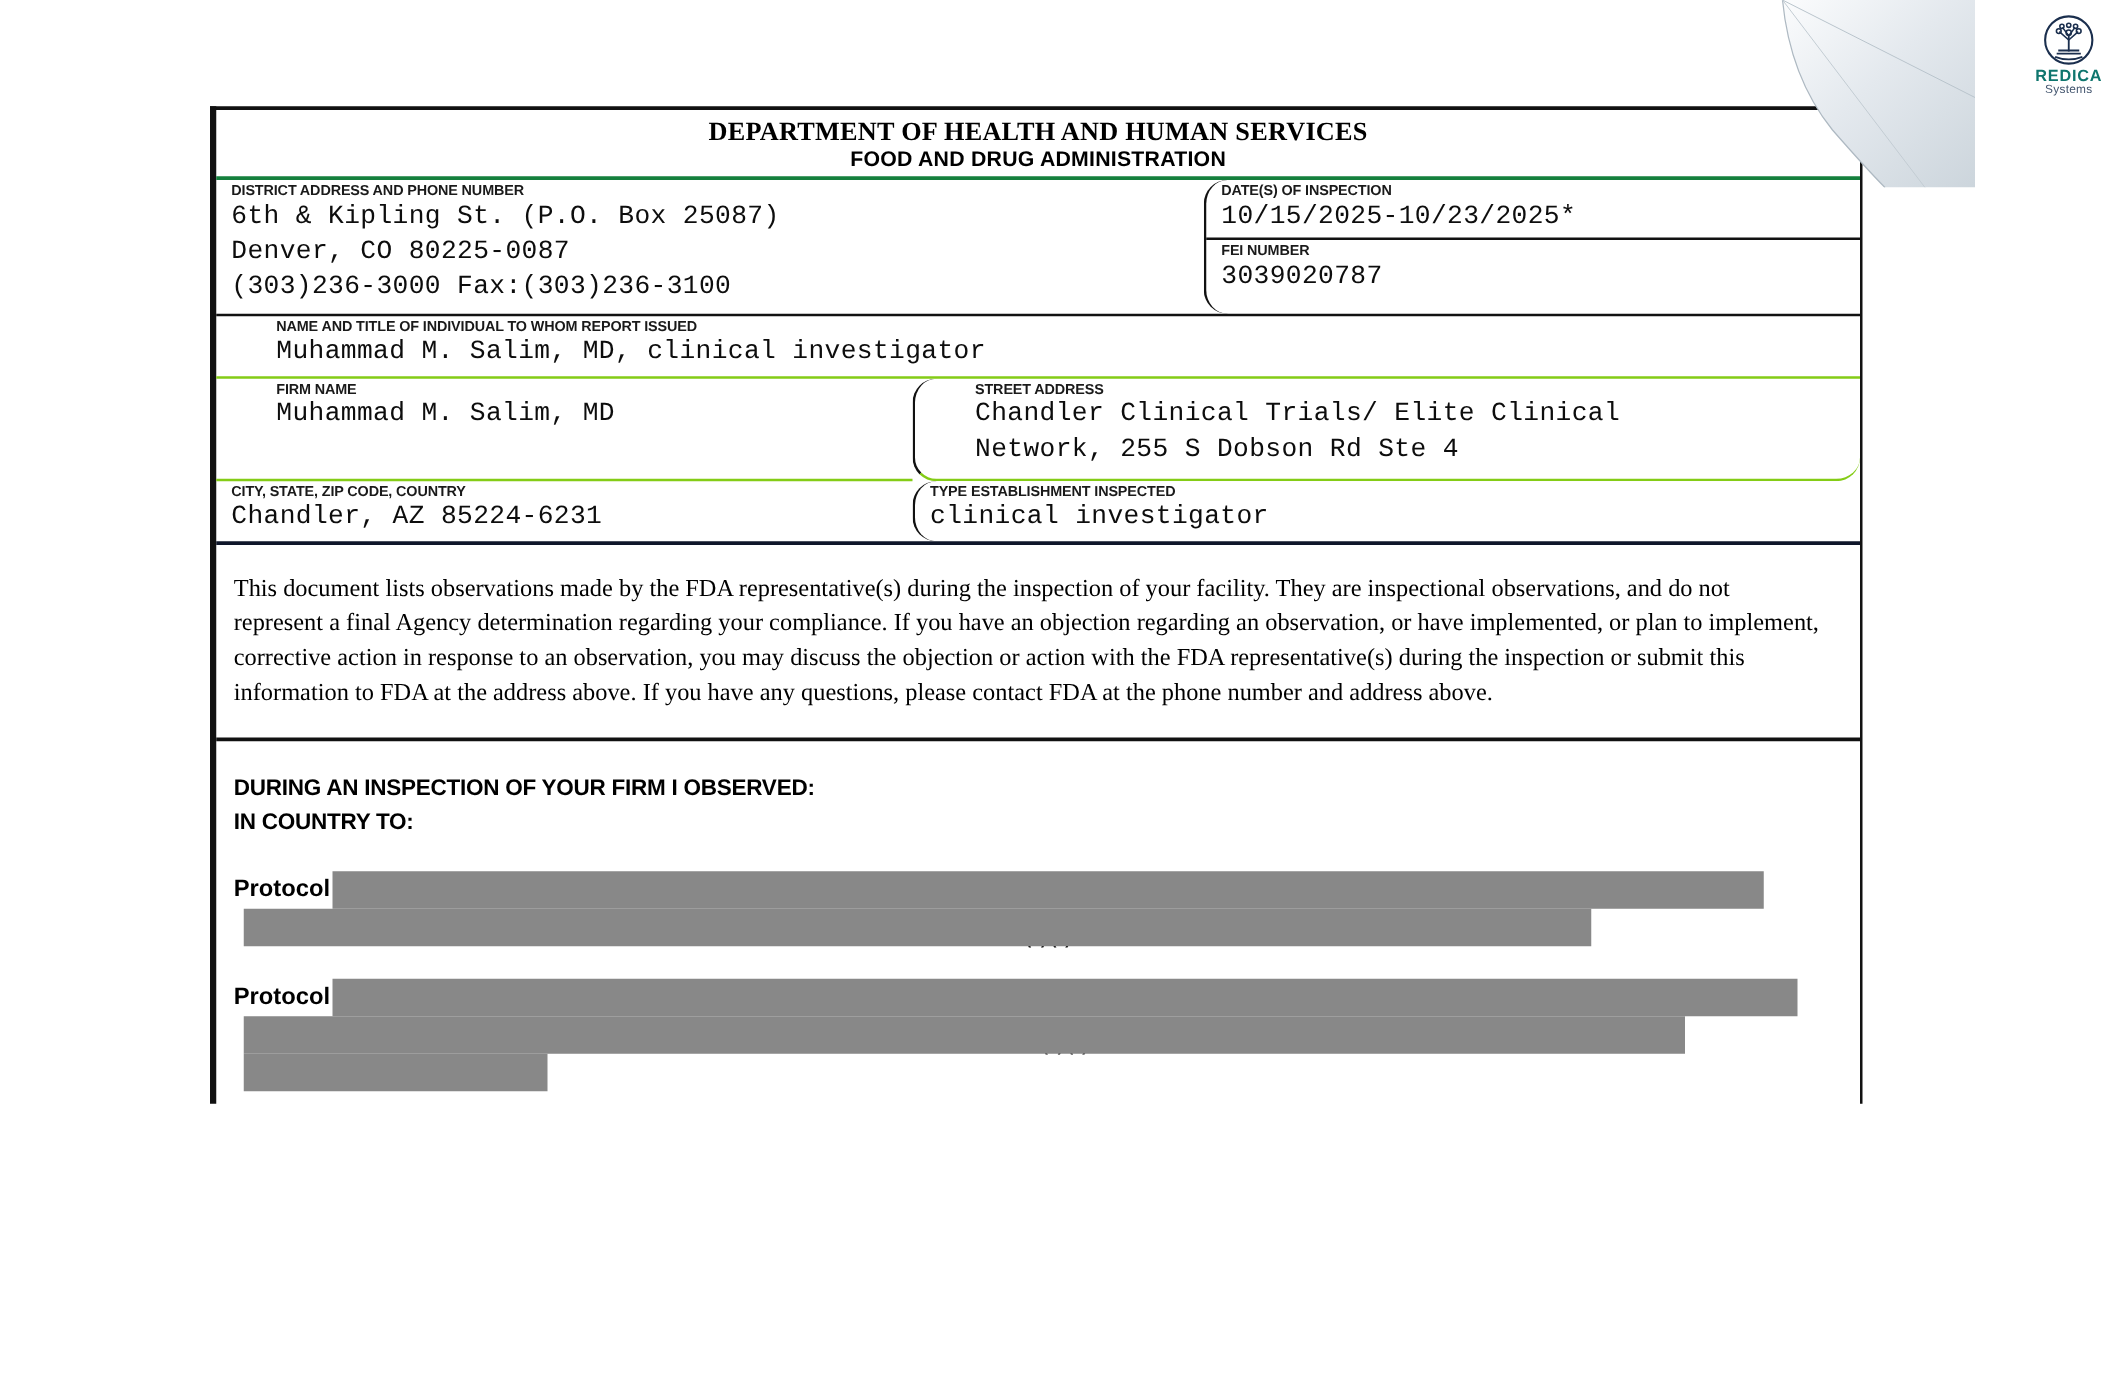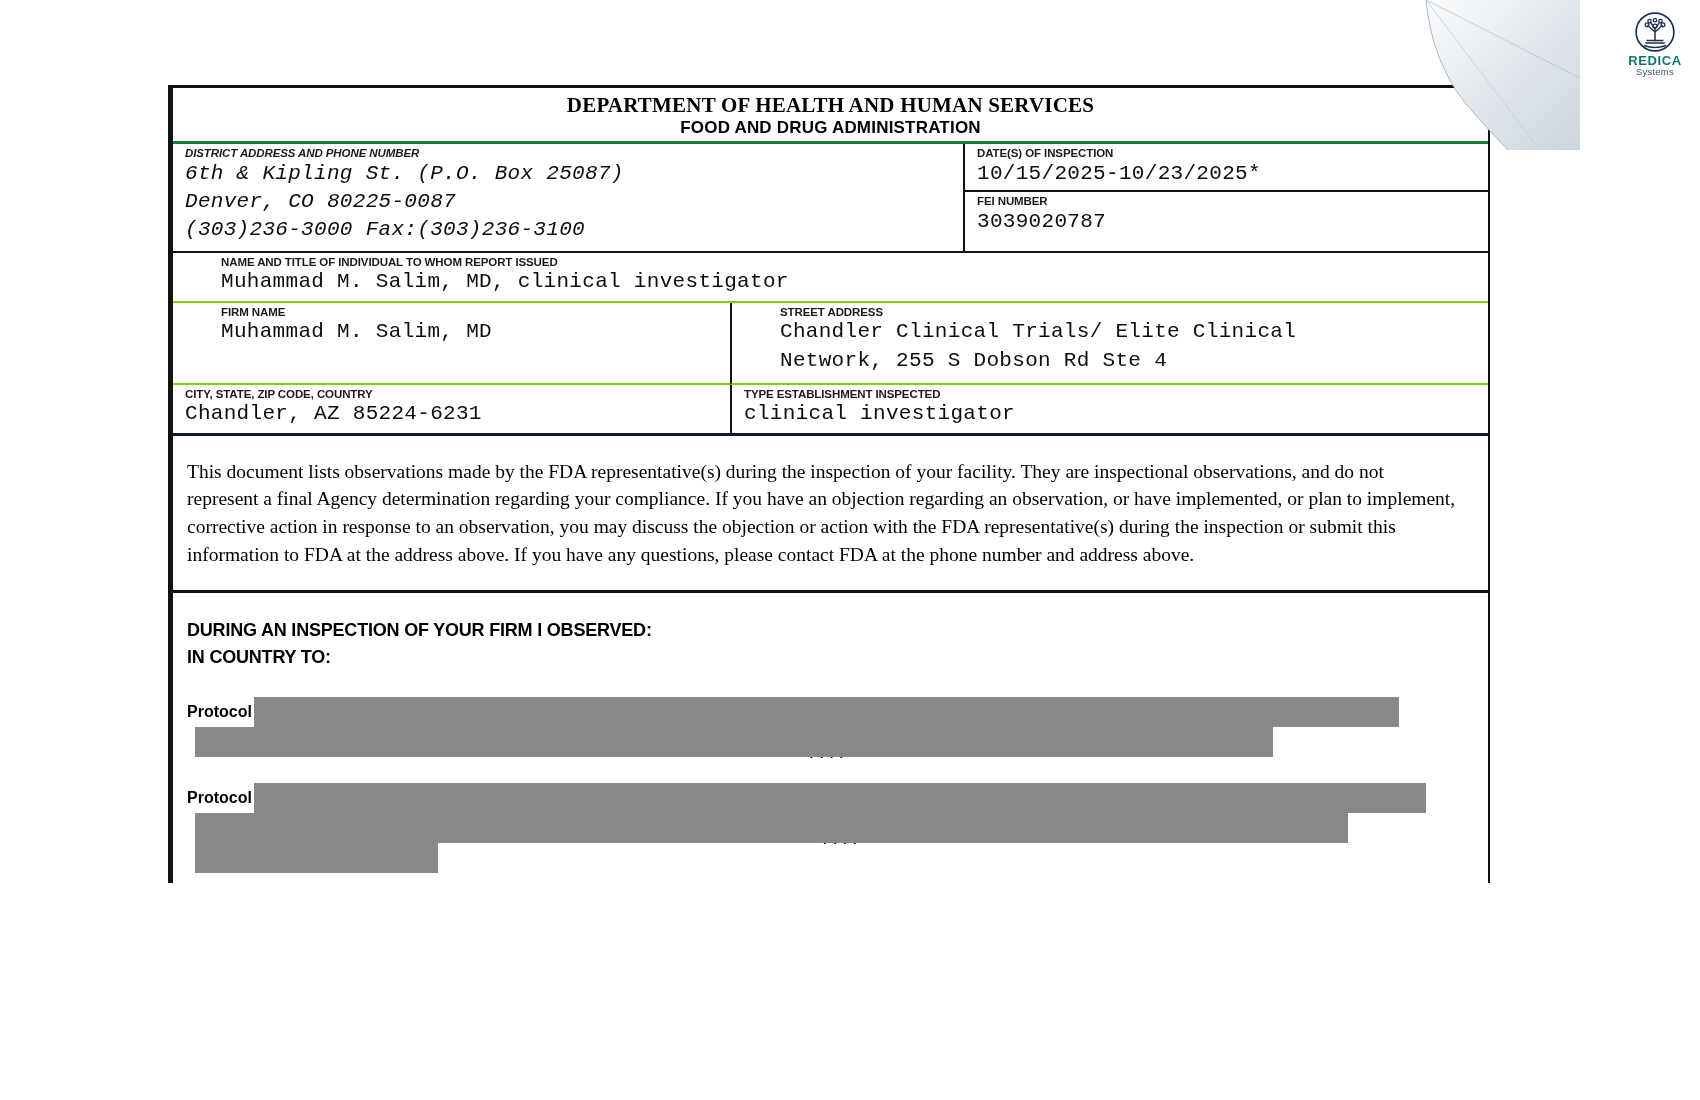--- a/index.html
+++ b/index.html
@@ -84,21 +84,21 @@
     font-family: Liberation Sans, sans-serif;
     font-weight: bold;
     font-size: 17px;
     letter-spacing: 0.2px;
     color: #000;
     line-height: 1.15;
   }
 
   .row { display: flex; }
   .cell { position: relative; padding: 3px 0 0 12px; }
-  .cell.bl { border-left: 2px solid #111; }
+  .cell.bl { border-left: 2px solid #111; border-radius: 19px; }
   .cell.bb { border-bottom: 2px solid #84cc16; padding-left: 48px; }
 
   .flabel {
     font-family: "Liberation Sans", sans-serif;
     font-size: 11.5px;
     font-weight: bold;
     color: #1a1a1a;
     letter-spacing: -0.1px;
     line-height: 1.1;
     white-space: nowrap;
@@ -107,21 +107,21 @@
     font-family: "Liberation Mono", monospace;
     font-size: 21px;
     color: #0d0d0d;
     line-height: 1.35;
     letter-spacing: 0.3px;
     white-space: pre;
   }
 
   
   #hdr-row { border-bottom: 2px solid #111; }
-  #district-cell { width: 790px; padding-bottom: 6px; font-style: italic; }
+  #district-cell { width: 790px; padding-bottom: 6px; }
   #right-stack { flex: 1; display: flex; flex-direction: column; }
   #dates-cell { border-bottom: 2px solid #111; padding-bottom: 2px; }
   #fei-cell { flex: 1; padding-bottom: 4px; }
 
   
   #name-cell { width: 100%; padding-bottom: 4px; }
 
   
   #firm-cell { width: 557px; min-height: 82px; padding-bottom: 4px; }
   #street-cell { flex: 1; min-height: 82px; padding-bottom: 2px; }
@@ -154,21 +154,21 @@
     font-weight: bold;
     color: #000;
     letter-spacing: -0.2px;
     line-height: 1.5;
   }
 
   .protocol-block { margin-top: 26px; position: relative; }
   .protocol-line { display: flex; align-items: flex-start; }
   .protocol-label {
     font-family: "Liberation Sans", sans-serif;
-    font-size: 16px;
+    font-size: 19px;
     font-weight: bold;
     color: #000;
     flex: 0 0 auto;
     line-height: 30px;
     padding-right: 2px;
   }
   .redaction {
     background: #888888;
     height: 30px;
     flex: 0 0 auto;

